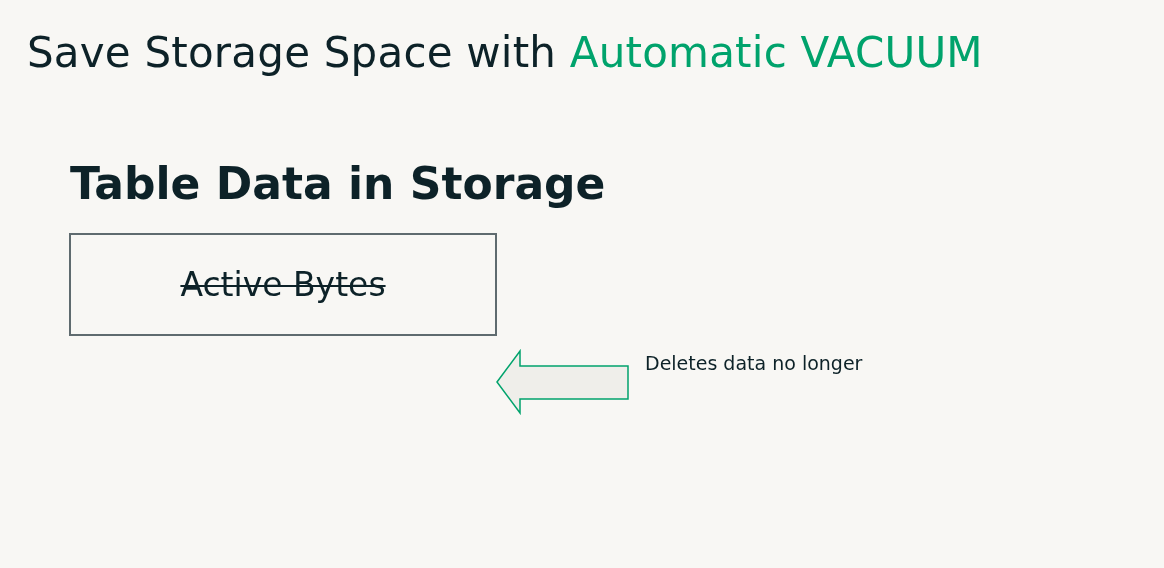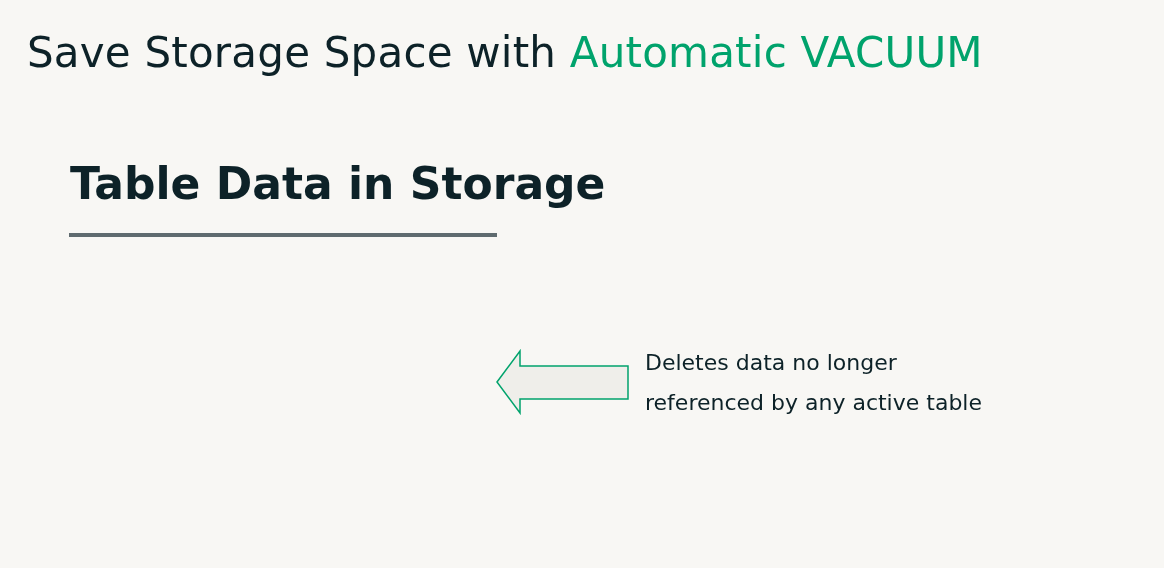--- a/index.html
+++ b/index.html
@@ -6,34 +6,36 @@
   body { width:1164px; height:568px; background:#f8f7f4; position:relative; overflow:hidden;
          font-family:"DejaVu Sans", sans-serif; color:#0d2228; }
   .title { position:absolute; left:27px; top:28px; font-size:42px; font-weight:normal; white-space:nowrap; letter-spacing:0.2px; }
   .title .accent { color:#00a36c; }
   .subtitle { position:absolute; left:70px; top:158px; font-size:44px; font-weight:bold; white-space:nowrap; }
   .stack { position:absolute; left:69px; top:233px; width:428px; border:2px solid #5f6b6f; box-sizing:border-box; }
   .cell { height:99px; display:flex; align-items:center; justify-content:center; font-size:33px; color:#0d2228; border-bottom:1.5px solid #3a484c; box-sizing:border-box; }
   .cell:last-child { border-bottom:none; }
   .cell.struck span { text-decoration:line-through; text-decoration-thickness:2px; }
   .arrow { position:absolute; left:496px; top:349px; }
-  .note { position:absolute; left:645px; top:343px; font-size:22px; line-height:40px; white-space:nowrap; color:#0d2228; }
+  .note { position:absolute; left:645px; top:343px; font-size:19px; line-height:40px; white-space:nowrap; color:#0d2228; }
 </style>
 </head>
 <body>
 
 <div class="title">
   <span>Save Storage Space with </span><span class="accent">Automatic VACUUM</span>
 </div>
 
 <div class="subtitle">Table Data in Storage</div>
 
 <div class="stack">
+  <div class="cell struck">
+    <span>Active Bytes</span>
+  </div>
 </div>
 
 <svg class="arrow" width="136" height="68" viewBox="0 0 136 68">
   <polygon points="1,33 24,2 24,17 132,17 132,50 24,50 24,64" fill="#efeeea" stroke="#00a36c" stroke-width="1.5"></polygon>
 </svg>
 
 <div class="note">
   <div>Deletes data no longer</div>
-  <div>referenced by any active table</div>
 </div>
 
 </body></html>

